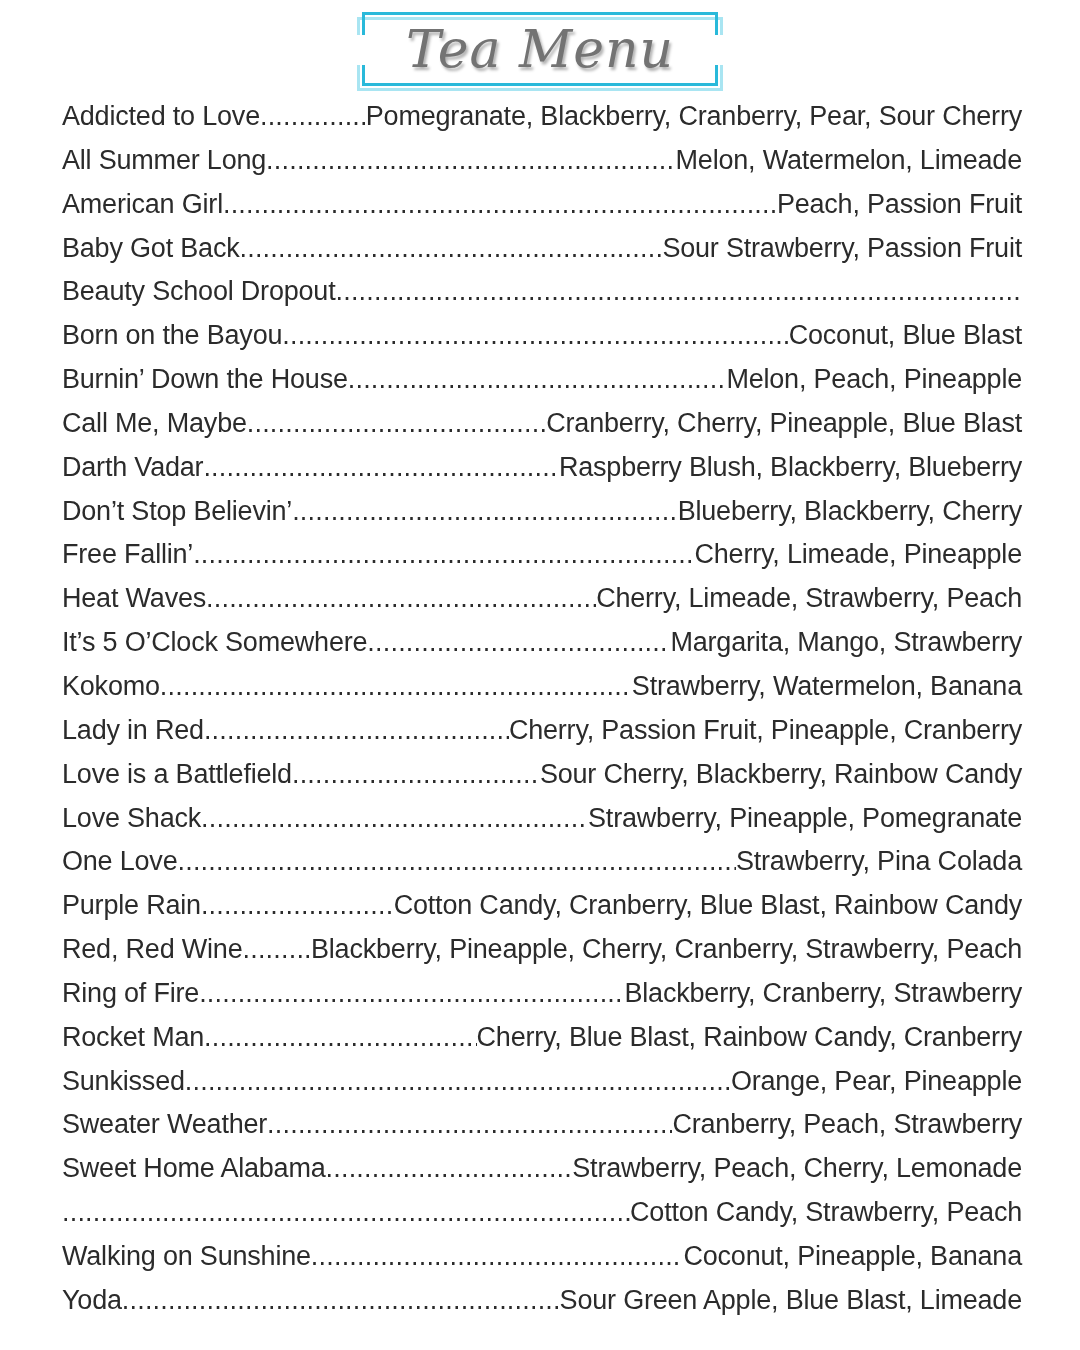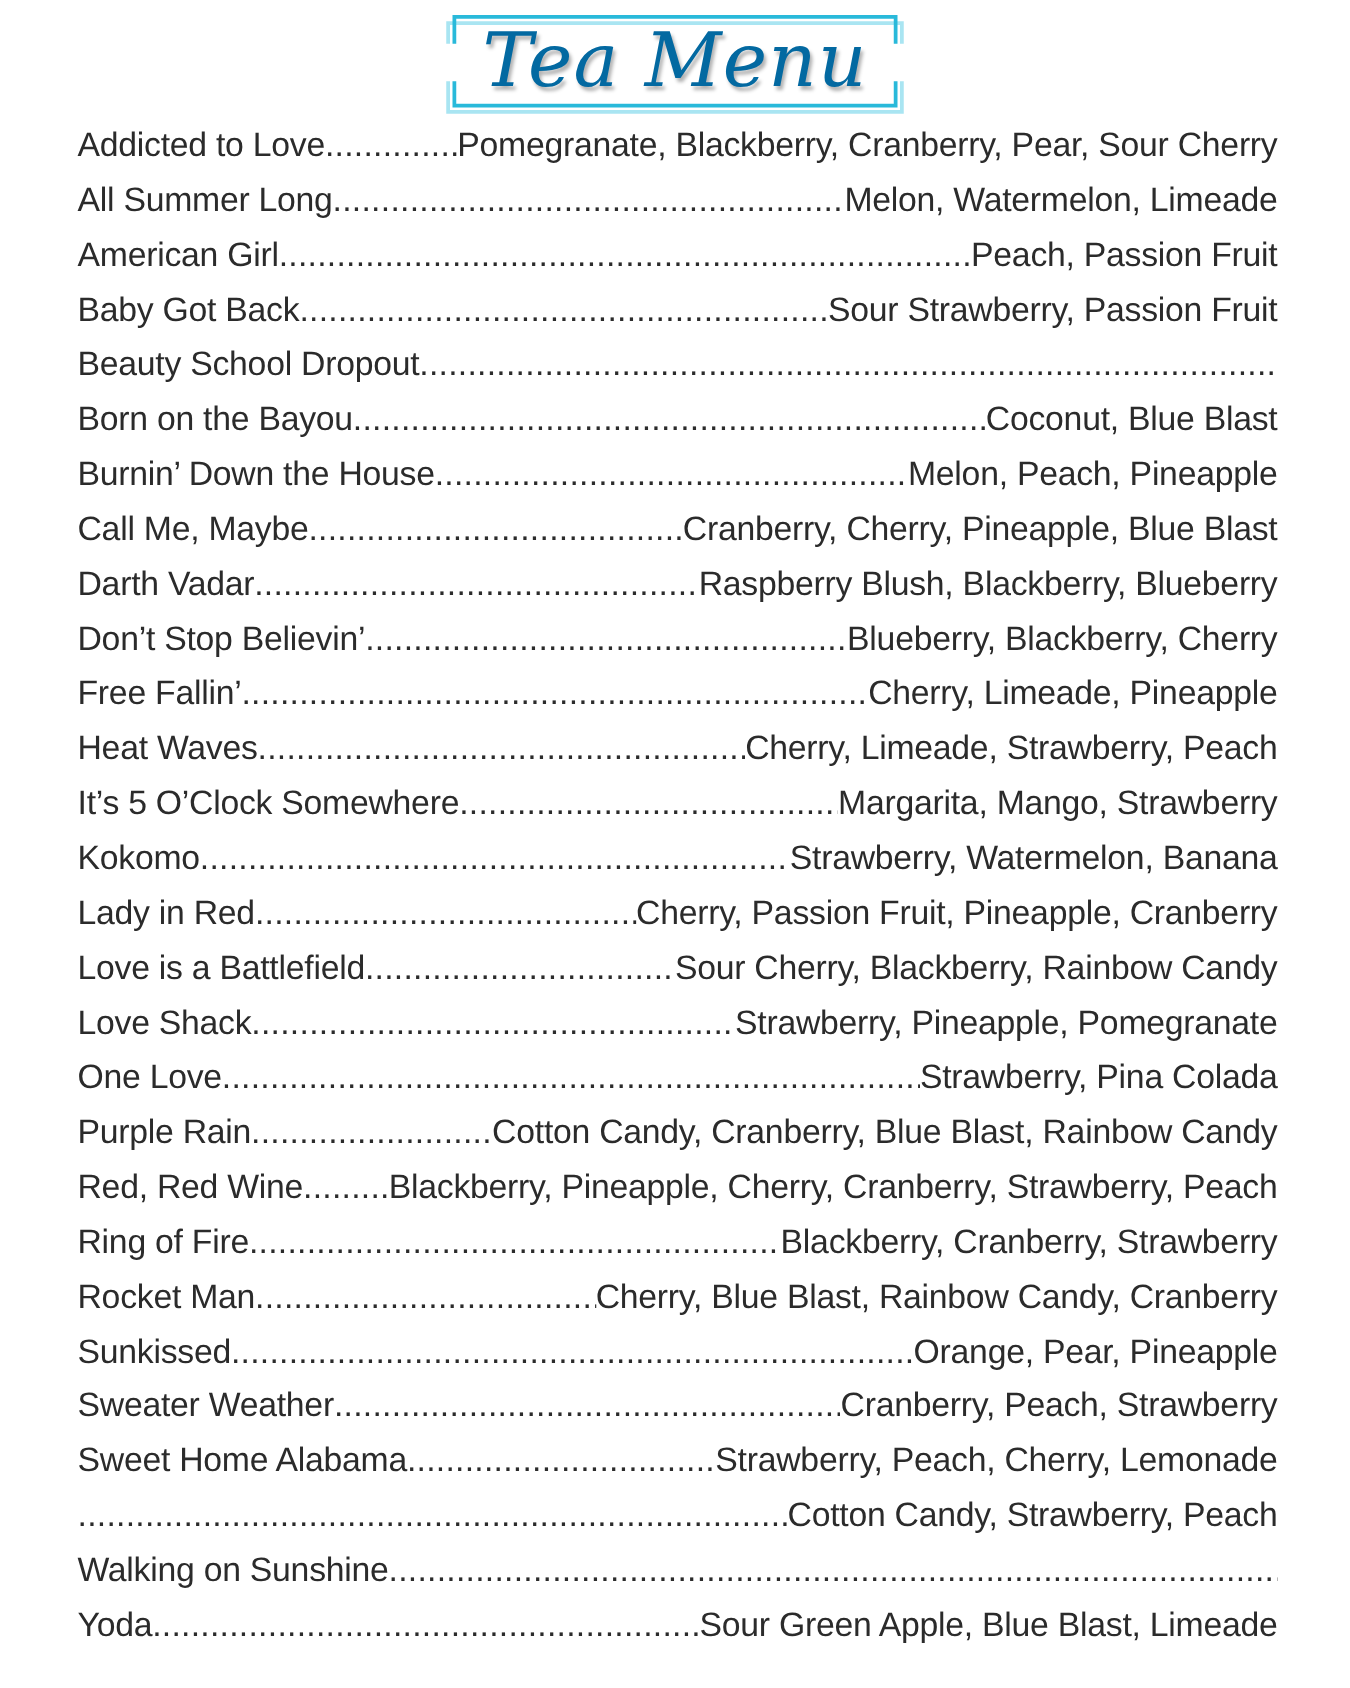--- a/index.html
+++ b/index.html
@@ -47,23 +47,23 @@
   .notch-left  { left: -10px; }
   .notch-right { right: -10px; }
   .title-text {
     position: absolute;
     inset: 0;
     display: flex;
     align-items: center;
     justify-content: center;
     font-family: "DejaVu Serif", serif;
     font-style: italic;
-    font-size: 60px;
+    font-size: 52px;
     letter-spacing: 1px;
-    color: #0369a1;
+    color: #737373;
     text-shadow: 2px 3px 3px rgba(0,0,0,0.30);
     white-space: nowrap;
   }
 
   
   .menu-list {
     margin-top: 15px;
     padding: 0 58px 0 62px;
   }
   .menu-row {
@@ -222,20 +222,21 @@
         <span class="dot-leader">........................................................................................................................................................................................................</span>
         <span class="item-flavors">Strawberry, Peach, Cherry, Lemonade</span>
       </div>
     <div class="menu-row">
         <span class="dot-leader">........................................................................................................................................................................................................</span>
         <span class="item-flavors">Cotton Candy, Strawberry, Peach</span>
       </div>
     <div class="menu-row">
         <span class="item-name">Walking on Sunshine</span>
         <span class="dot-leader">........................................................................................................................................................................................................</span>
+        <span class="item-flavors">Coconut, Pineapple, Banana</span>
       </div>
     <div class="menu-row">
         <span class="item-name">Yoda</span>
         <span class="dot-leader">........................................................................................................................................................................................................</span>
         <span class="item-flavors">Sour Green Apple, Blue Blast, Limeade</span>
       </div>
   </div>
 
 </div>
 

